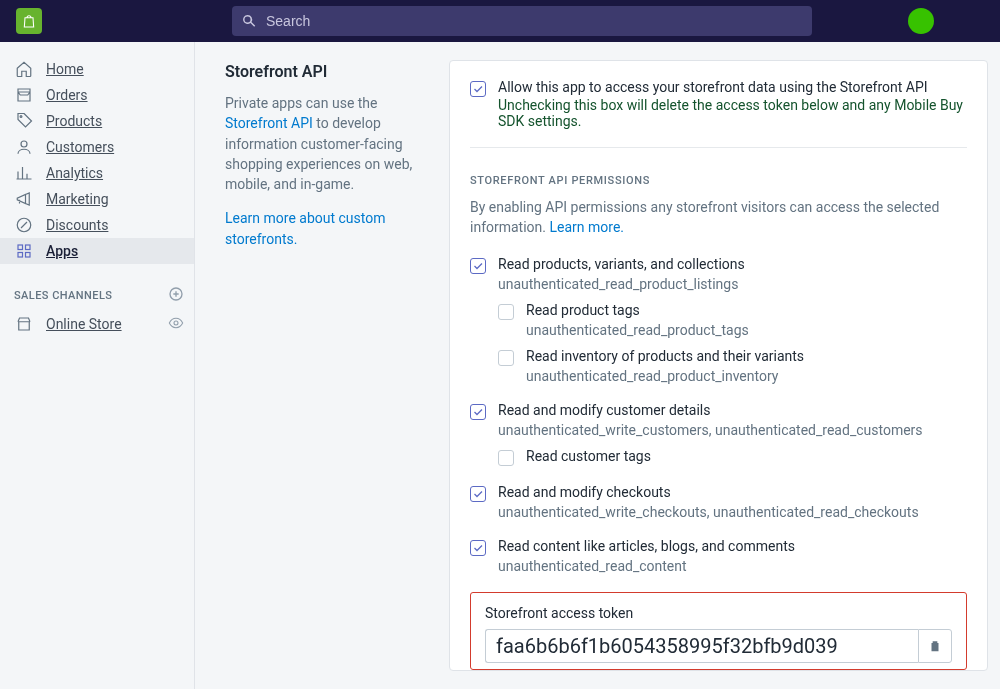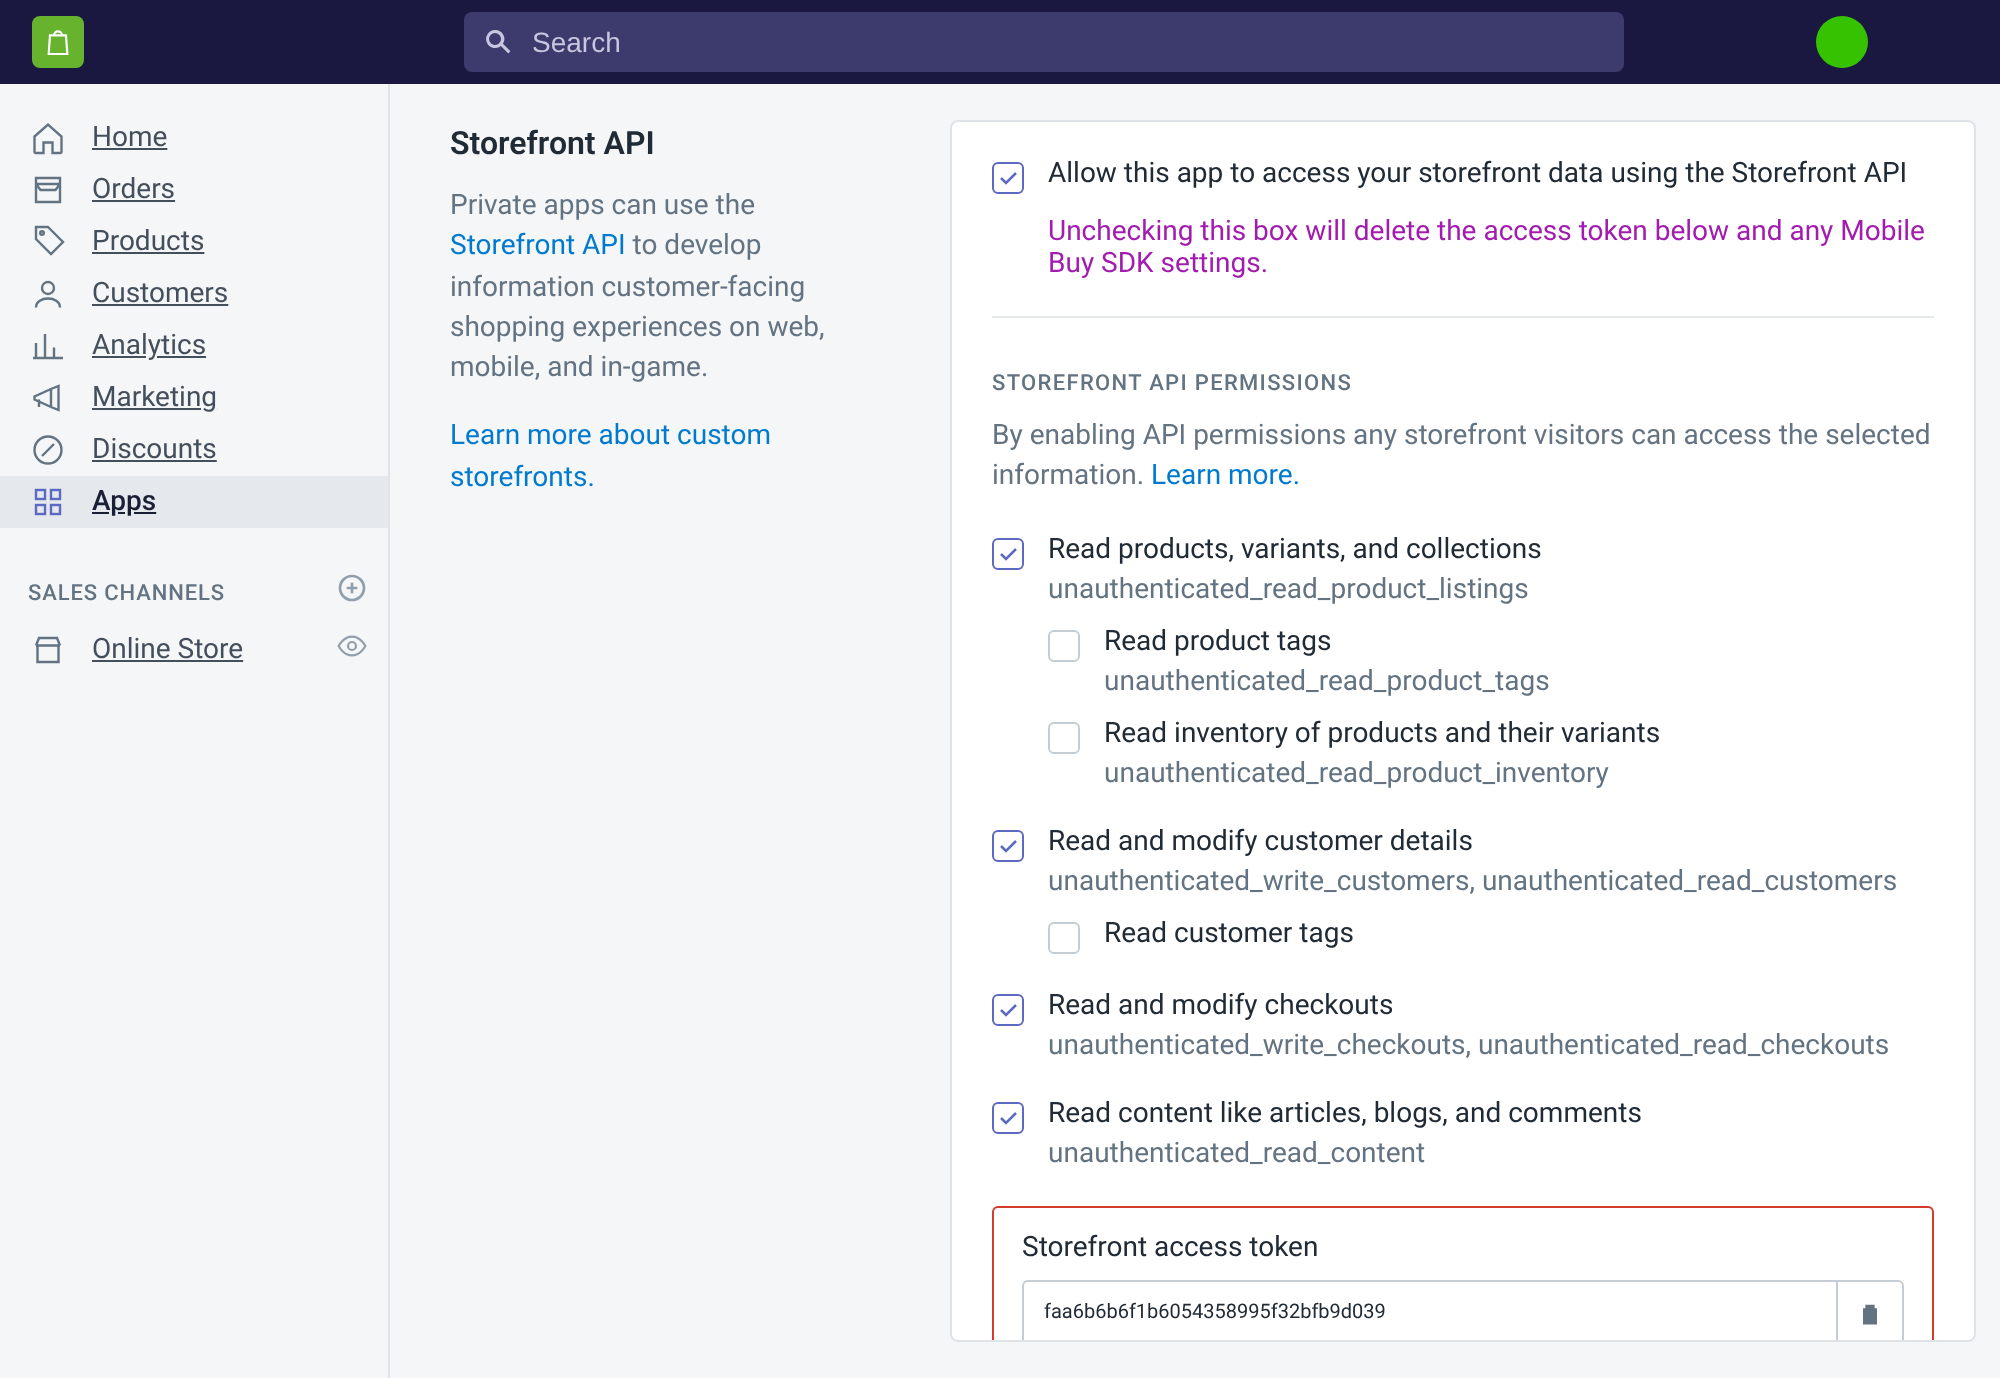--- a/index.html
+++ b/index.html
@@ -102,21 +102,21 @@
   .trailing-eye svg { width: 16px; height: 16px; fill: none; stroke: #919eab; stroke-width: 1.6; }
 
   
   .main {
     position: absolute;
     top: 42px; left: 195px; right: 0; bottom: 0;
     overflow: hidden;
     background: #f4f6f8;
     padding: 18px 12px;
     display: flex;
-    gap: 28px;
+    gap: 2px;
   }
   .side-desc {
     width: 240px;
     flex: none;
     padding: 2px 4px 0 18px;
   }
   .side-desc h2 { margin: 0 0 12px 0; font-size: 16px; font-weight: 600; color: #212b36; }
   .side-desc p { margin: 0 0 14px 0; color: #637381; line-height: 1.45; }
   a.link { color: #007ace; text-decoration: none; }
 
@@ -139,21 +139,21 @@
     margin-top: 2px;
     flex: none;
     display: flex; align-items: center; justify-content: center;
     background: #fff;
   }
   .chk.checked {
     border-color: #5c6ac4;
   }
   .chk.checked svg { width: 12px; height: 12px; stroke: #5c6ac4; stroke-width: 2.5; fill: none; }
   .chk-label { color: #212b36; }
-  .chk-sub { color: #a21caf; margin-left: 28px; margin-top: 11px; }
+  .chk-sub { color: #14532d; margin-left: 28px; margin-top: 0; }
   hr.sep { border: none; border-top: 1px solid #e6e9ec; margin: 18px 0; }
 
   .perm-header {
     font-size: 11px;
     letter-spacing: 0.06em;
     color: #637381;
     font-weight: 500;
     margin-top: 26px;
     margin-bottom: 10px;
   }
@@ -171,21 +171,21 @@
   }
   .token-label { color: #212b36; margin-bottom: 8px; }
   .token-field-row { display: flex; }
   .token-field-row input {
     flex: 1;
     height: 34px;
     border: 1px solid #c4cdd5;
     border-right: none;
     border-radius: 3px 0 0 3px;
     padding: 0 10px;
-    font-size: 10px;
+    font-size: 20px;
     color: #212b36;
     font-family: inherit;
   }
   .token-field-row .copy-btn {
     width: 34px; height: 34px;
     border: 1px solid #c4cdd5;
     border-radius: 0 3px 3px 0;
     background: #fff;
     display: flex; align-items: center; justify-content: center;
     cursor: pointer;

